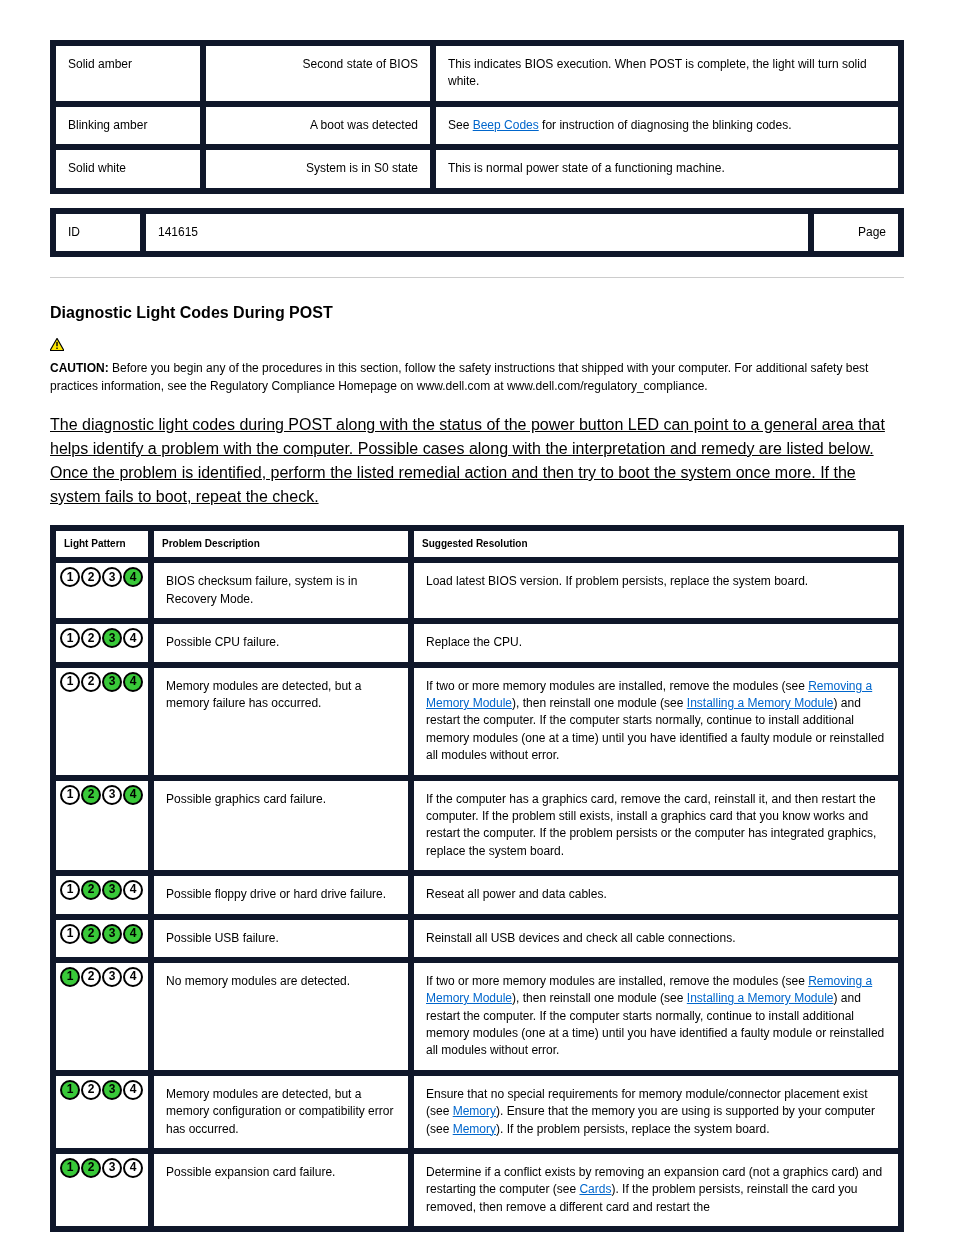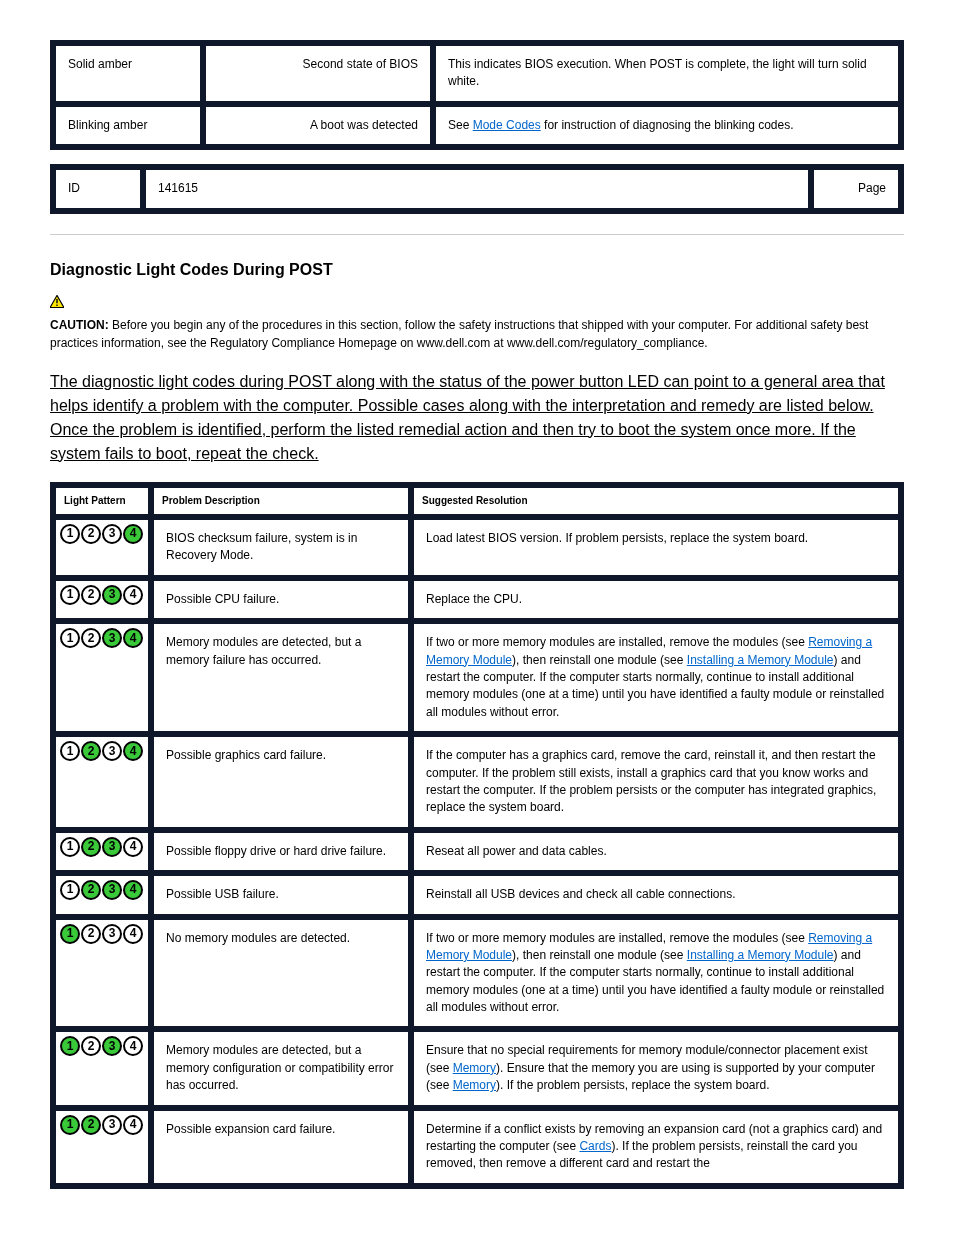--- a/index.html
+++ b/index.html
@@ -95,21 +95,26 @@
 <table>
   <tbody id="top-tbody">
       <tr>
         <td class="t1-col0">Solid amber</td>
         <td class="t1-col1">Second state of BIOS</td>
         <td>This indicates BIOS execution. When POST is complete, the light will turn solid white.</td>
       </tr>
       <tr>
         <td class="t1-col0">Blinking amber</td>
         <td class="t1-col1">A boot was detected</td>
-        <td>See <a>Mode Codes</a> for instruction of diagnosing the blinking codes.</td>
+        <td>See <a>Beep Codes</a> for instruction of diagnosing the blinking codes.</td>
+      </tr>
+      <tr>
+        <td class="t1-col0">Solid white</td>
+        <td class="t1-col1">System is in S0 state</td>
+        <td>This is normal power state of a functioning machine.</td>
       </tr>
     </tbody>
 </table>
 
 <table class="nav-table">
   <tbody>
   <tr>
     <td>ID</td>
     <td>141615</td>
     <td>Page</td>

